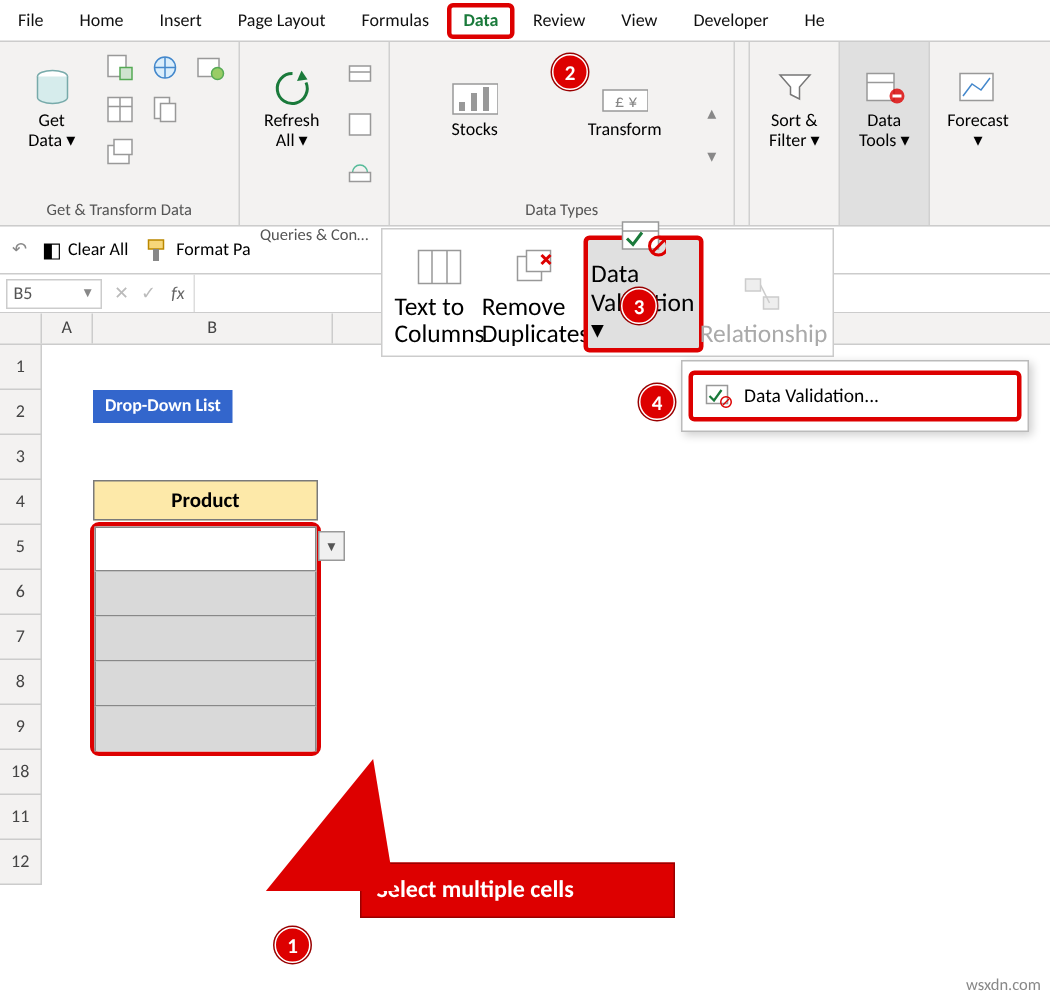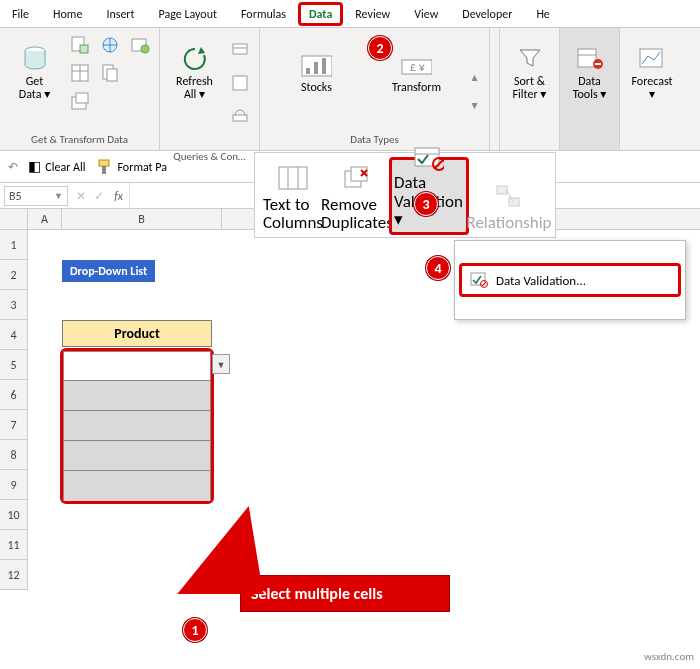--- a/index.html
+++ b/index.html
@@ -178,21 +178,21 @@
   
   .dvmenu {
     position:absolute;
     top: 118px;
     left: 454px;
     width: 232px;
     background:#fff;
     border:1px solid #bbb;
     box-shadow: 2px 2px 6px rgba(0,0,0,0.2);
     z-index: 6;
-    padding: 22px 4px;
+    padding: 6px 4px;
   }
   .dvmenu .mitem {
     display:flex; align-items:center; gap:8px;
     padding: 6px 8px;
     cursor:pointer;
     font-size:13px;
   }
   .dvmenu .mitem.highlight {
     border:3px solid #d00;
     border-radius:4px;
@@ -550,21 +550,21 @@
         </div>
         <div class="selcell"></div>
         <div class="selcell"></div>
         <div class="selcell"></div>
         <div class="selcell" style="border-bottom:none"></div>
       </div>
     </div>
   </div>
 
   <div class="sheetrow">
-      <div class="rowhead">10</div>
+      <div class="rowhead">18</div>
       <div class="cell cA"></div>
       <div class="cell cB"></div>
     </div>
   <div class="sheetrow">
       <div class="rowhead">11</div>
       <div class="cell cA"></div>
       <div class="cell cB"></div>
     </div>
   <div class="sheetrow">
       <div class="rowhead">12</div>

